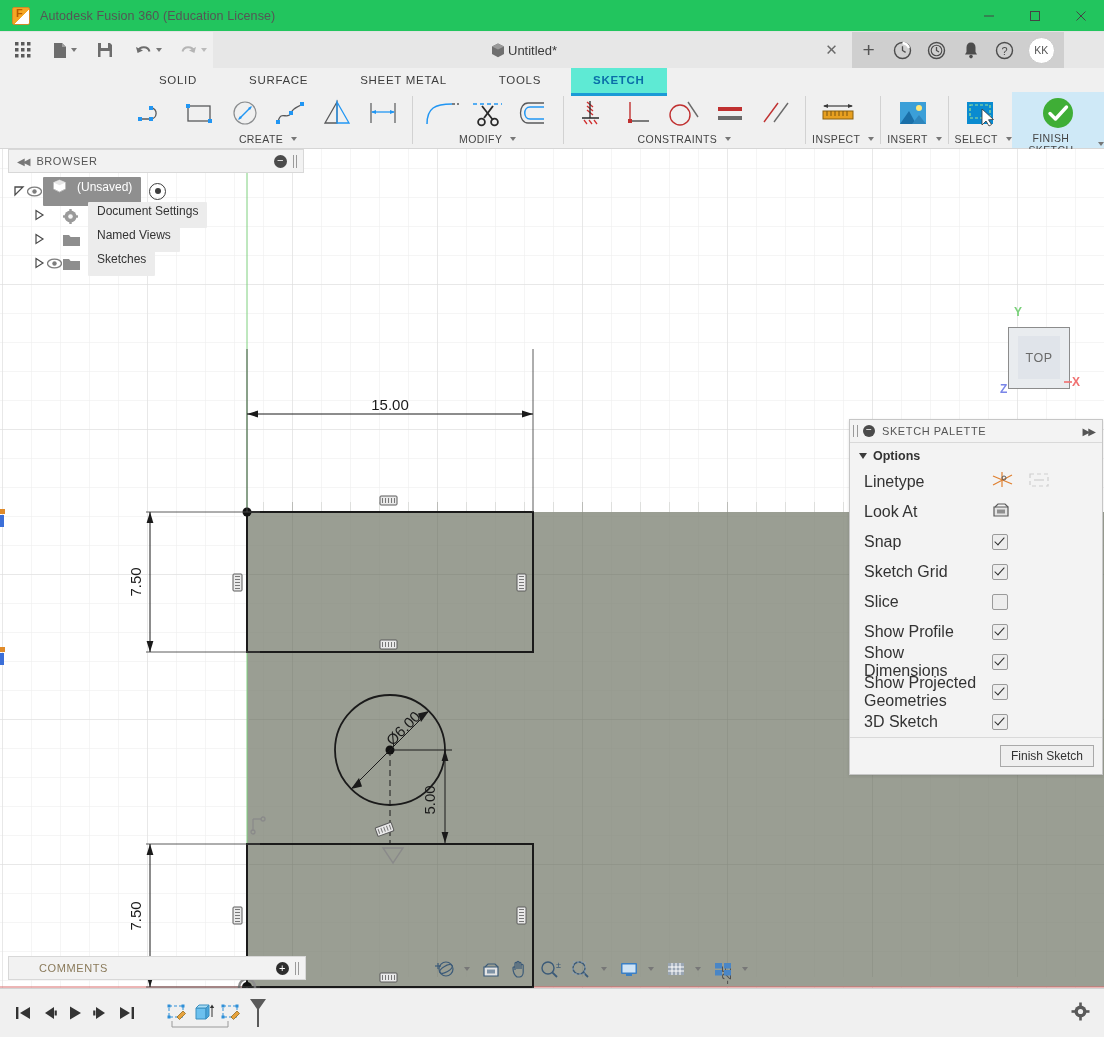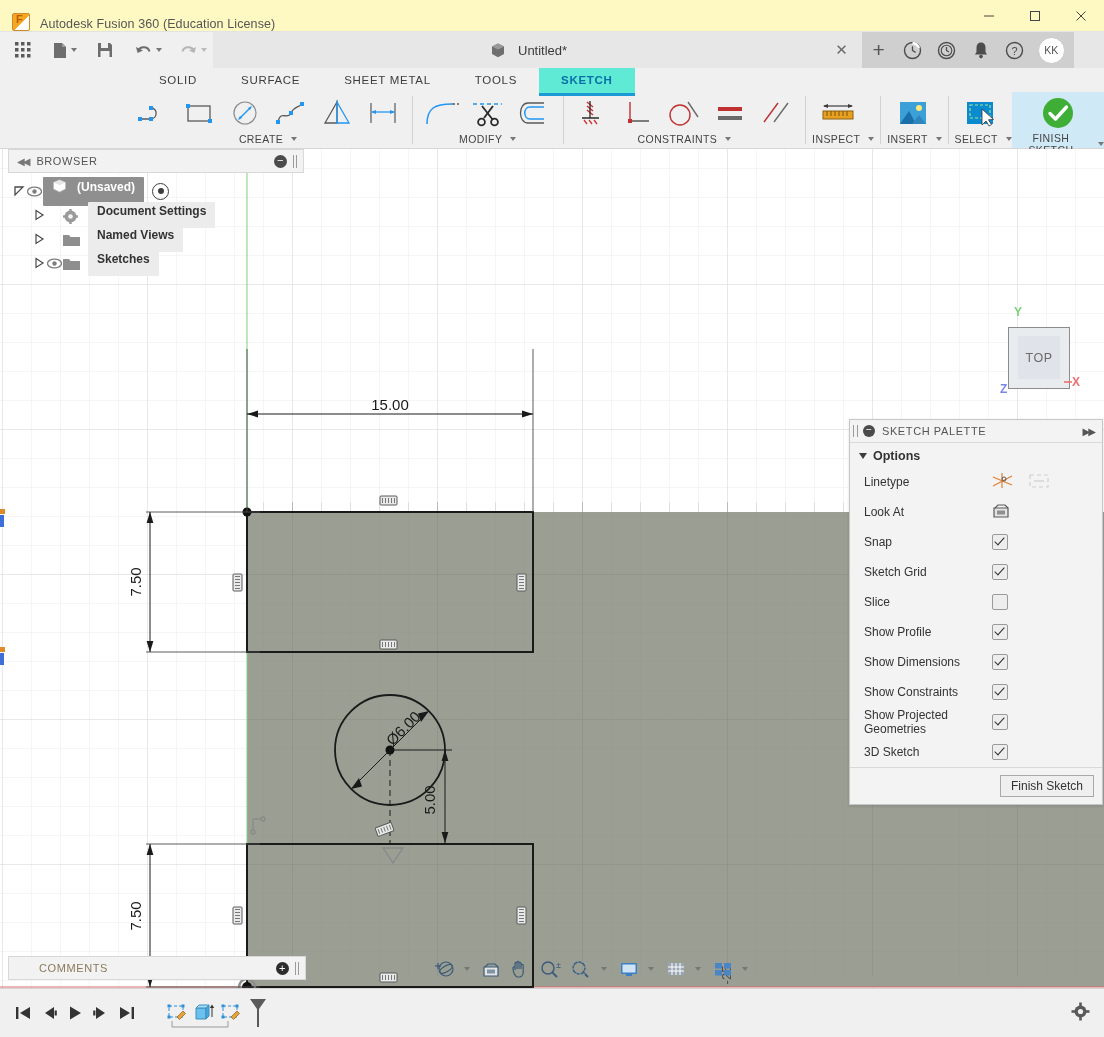--- a/index.html
+++ b/index.html
@@ -7,44 +7,44 @@
     width:1104px;height:1037px;
     font-family:"Liberation Sans", sans-serif;
     background:#ffffff;
     overflow:hidden;
     position:relative;
     -webkit-font-smoothing:antialiased;
   }
   .app{position:absolute;inset:0;display:flex;flex-direction:column;background:#f0f0f0;}
 
   
-  .titlebar{height:31px;background:#fef9c3;border-bottom:1px solid #e3e3e3;display:flex;align-items:flex-end;flex:none;}
+  .titlebar{height:31px;background:#22c55e;border-bottom:1px solid #e3e3e3;display:flex;align-items:center;flex:none;}
   .tb-logo{width:16px;height:16px;margin-left:12px;margin-right:10px;border:1px solid #d08a2a;background:linear-gradient(135deg,#f5a623 0%,#f5a623 55%,#ffffff 56%,#ffffff 100%);border-radius:2px;position:relative;}
   .tb-logo:after{content:"F";position:absolute;left:3px;top:-1px;font-size:11px;font-weight:bold;color:#b85c00;}
   .tb-title{font-size:12.5px;color:#555;letter-spacing:.1px;}
   .tb-spacer{flex:1;}
   .tb-btn{width:46px;height:31px;display:flex;align-items:center;justify-content:center;color:#444;}
   .tb-btn svg{display:block;}
 
   
   .qab{height:36px;background:#f0f0f0;display:flex;align-items:center;flex:none;position:relative;}
   .qab-item{display:flex;align-items:center;justify-content:center;height:28px;padding:0 5px;margin-left:4px;color:#5a5a5a;}
   .qab-item.grid{margin-left:10px;}
   .caret{width:0;height:0;border-left:3.5px solid transparent;border-right:3.5px solid transparent;border-top:4px solid #777;margin-left:4px;}
   .docbar{position:absolute;left:213px;right:0;top:0;height:36px;background:#e7e7e7;display:flex;align-items:center;}
-  .doctab{margin-left:278px;display:flex;align-items:center;gap:13px;font-size:13px;color:#3a3a3a;}
+  .doctab{margin-left:278px;display:flex;align-items:center;gap:3px;font-size:13px;color:#3a3a3a;}
   .cube-ico{width:14px;height:15px;position:relative;display:inline-block;}
   .doc-x{margin-left:268px;font-size:15px;color:#6a6a6a;cursor:default;}
   .doc-icons{display:flex;align-items:center;gap:0;background:#cfcfcf;height:36px;}
   .doc-ic{width:34px;height:36px;display:flex;align-items:center;justify-content:center;color:#4c4c4c;}
   .avatar{width:25px;height:25px;border-radius:50%;border:1px solid #c8c8c8;background:#fff;display:flex;align-items:center;justify-content:center;font-size:10.5px;color:#555;margin:0 9px 0 6px;}
 
   
   .ribbon{height:80px;background:#f0f0f0;flex:none;position:relative;border-bottom:1px solid #d6d6d6;}
-  .tabs{position:absolute;left:137px;top:0;height:24px;display:flex;align-items:flex-start;gap:0;}
+  .tabs{position:absolute;left:137px;top:0;height:24px;display:flex;align-items:flex-start;gap:8px;}
   .tab{font-size:11.5px;color:#3d3d3d;letter-spacing:.7px;padding:6px 22px 7px;}
   .tab.active{background:#5eead4;color:#0a6ea8;border-bottom:3px solid #1b9ad6;font-weight:600;}
   .panels{position:absolute;left:130px;right:0;top:24px;bottom:0;display:flex;align-items:stretch;}
   .panel{display:flex;flex-direction:column;justify-content:space-between;position:relative;}
   .panel .icons{display:flex;align-items:center;gap:0;height:38px;padding-top:2px;}
   .panel .ptitle{text-align:center;font-size:10.5px;color:#444;letter-spacing:.4px;display:flex;align-items:center;justify-content:center;gap:4px;padding-bottom:3px;}
   .sep{width:1px;background:#d2d2d2;margin:4px 6px 4px 6px;}
   .tool{width:46px;height:38px;display:flex;align-items:center;justify-content:center;}
   .tool.wide{width:52px;}
   .finish{background:#cfe9f7;width:132px;display:flex;flex-direction:column;align-items:center;justify-content:space-between;}
@@ -59,35 +59,35 @@
   .browser-hdr{height:22px;background:#f2f2f2;border:1px solid #d8d8d8;display:flex;align-items:center;font-size:11px;color:#555;letter-spacing:.6px;}
   .brw-arrows{margin:0 8px 0 8px;font-size:10px;color:#777;letter-spacing:-2px;}
   .brw-sp{flex:1;}
   .brw-minus{width:13px;height:13px;border-radius:50%;background:#4b4b4b;color:#fff;font-size:11px;line-height:11px;text-align:center;margin-right:6px;}
   .brw-grip{width:2px;height:13px;border-left:1px solid #9a9a9a;border-right:1px solid #9a9a9a;margin-right:6px;}
   .tree{padding-top:8px;font-size:12px;color:#333;}
   .trow{display:flex;align-items:center;height:20px;margin-bottom:4px;}
   .tri{width:13px;height:13px;margin-left:4px;color:#555;flex:none;display:flex;align-items:center;justify-content:center;}
   .eye{width:18px;flex:none;display:flex;align-items:center;justify-content:center;}
   .fldr{width:18px;height:13px;flex:none;margin-right:7px;}
-  .tlabel{background:#ececec;padding:2px 9px 10px;border-radius:1px;font-weight:bold;}
+  .tlabel{background:#ececec;padding:2px 9px 10px;border-radius:1px;}
   .tlabel.sel{background:#8f8f8f;color:#fff;}
   .dot-btn{width:15px;height:15px;border-radius:50%;border:1.6px solid #3d3d3d;margin-left:8px;display:flex;align-items:center;justify-content:center;}
   .dot-btn i{width:6px;height:6px;border-radius:50%;background:#3d3d3d;display:block;}
 
   
   .palette{position:absolute;left:849px;top:270px;width:252px;background:#f3f3f3;border:1px solid #c6c6c6;box-shadow:0 1px 3px rgba(0,0,0,.12);}
   .pal-hdr{height:22px;display:flex;align-items:center;border-bottom:1px solid #d9d9d9;background:#f3f3f3;}
   .pal-grip{width:3px;height:12px;border-left:1px solid #9a9a9a;border-right:1px solid #9a9a9a;margin:0 5px 0 3px;}
   .pal-dot{width:12px;height:12px;border-radius:50%;background:#4b4b4b;color:#fff;font-size:10px;line-height:10px;text-align:center;}
   .pal-title{font-size:11px;color:#555;letter-spacing:.6px;margin-left:7px;}
   .pal-expand{margin-left:auto;margin-right:8px;font-size:10px;color:#555;letter-spacing:-2px;}
   .pal-sec{display:flex;align-items:center;gap:6px;padding:6px 0 4px 9px;font-size:12.5px;color:#333;font-weight:bold;}
   .pal-sec .tdn{width:0;height:0;border-left:4.5px solid transparent;border-right:4.5px solid transparent;border-top:6px solid #3c3c3c;}
-  .prow{display:flex;align-items:center;height:30px;padding:0 0 0 14px;font-size:12px;color:#333;}
+  .prow{display:flex;align-items:center;height:30px;padding:0 0 0 14px;font-size:16px;color:#333;}
   .prow .plab{flex:1;}
   .ctrls{width:110px;display:flex;align-items:center;gap:14px;}
   .cbx{width:14px;height:14px;border:1px solid #9a9a9a;background:#ededed;border-radius:2px;position:relative;}
   .cbx.on:after{content:"";position:absolute;left:4px;top:0px;width:4px;height:9px;border:solid #2e2e2e;border-width:0 1.6px 1.6px 0;transform:rotate(42deg);}
   .pal-foot{border-top:1px solid #d9d9d9;height:36px;display:flex;align-items:center;justify-content:flex-end;padding-right:8px;}
   .fs-btn{border:1px solid #a9a9a9;background:#efefef;font-size:12px;color:#333;padding:3px 10px;font-family:"Liberation Sans",sans-serif;}
 
   
   .viewcube{position:absolute;left:1008px;top:178px;width:62px;height:62px;}
   .vc-face{position:absolute;inset:0;background:#e9ecef;border:1px solid #8c8c8c;display:flex;align-items:center;justify-content:center;font-size:12.5px;color:#6a6a6a;letter-spacing:.5px;}
@@ -849,26 +849,20 @@
       </div>
 
 
       <div class="prow">
         <span class="plab">Show Dimensions</span>
         <span class="ctrls">
             <span class="cbx on"></span>
           </span>
       </div>
 
-      <div class="prow">
-        <span class="plab">Show Constraints</span>
-        <span class="ctrls">
-            <span class="cbx on"></span>
-          </span>
-      </div>
 
       <div class="prow">
         <span class="plab">Show Projected Geometries</span>
         <span class="ctrls">
             <span class="cbx on"></span>
           </span>
       </div>
 
       <div class="prow">
         <span class="plab">3D Sketch</span>

